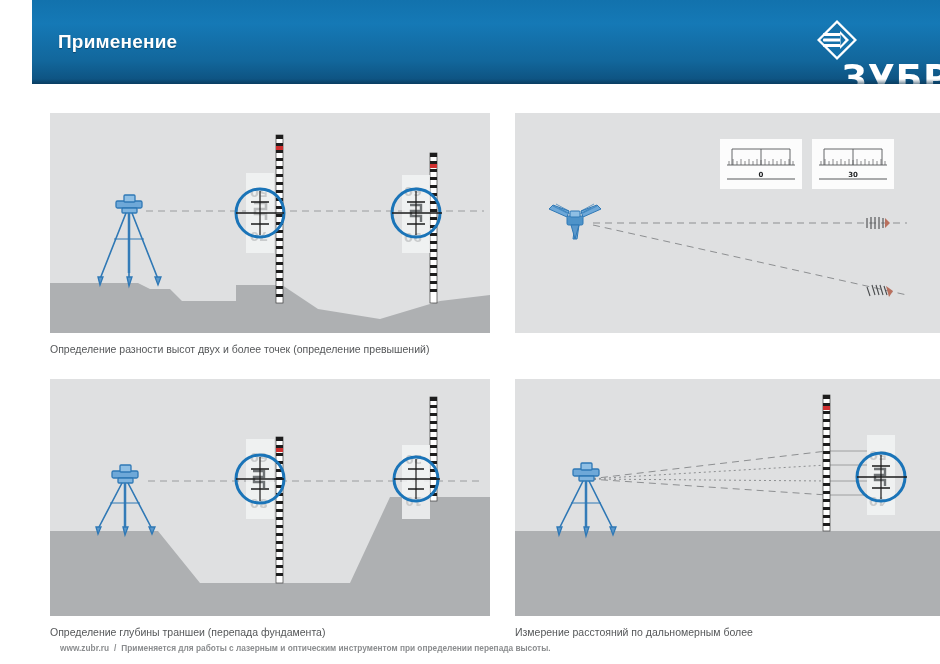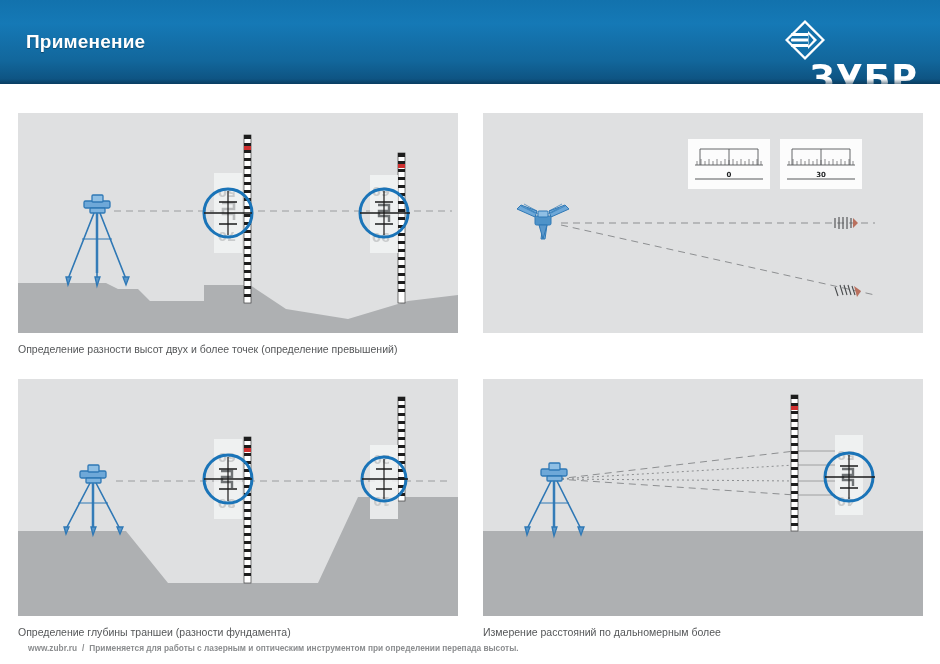--- a/index.html
+++ b/index.html
@@ -6,20 +6,21 @@
   html, body {
     width: 940px; height: 664px;
     background: #ffffff;
     font-family: "Liberation Sans", sans-serif;
     overflow: hidden;
   }
   #page {
     position: relative;
     width: 752px; height: 664px;
     background: #ffffff;
+    margin-left: 32px;
   }
 
   
   #header {
     position: absolute;
     left: 0; top: 0;
     width: 940px; height: 84px;
     background: linear-gradient(180deg, #1272ad 0%, #1579b6 28%, #12679c 72%, #0d4f7c 100%);
     overflow: hidden;
   }
@@ -391,21 +392,21 @@
           <text x="360" y="126" font-size="12" transform="rotate(180 366 122)">10</text>
         </g>
         <circle cx="366" cy="100" r="22" fill="none" stroke="#1a74b8" stroke-width="3"></circle>
         <line x1="344" y1="100" x2="390" y2="100" stroke="#1a1a1a" stroke-width="1.6"></line>
         <line x1="366" y1="80" x2="366" y2="120" stroke="#1a1a1a" stroke-width="1.2"></line>
         <line x1="358" y1="90" x2="374" y2="90" stroke="#1a1a1a" stroke-width="1.5"></line>
         <line x1="358" y1="110" x2="374" y2="110" stroke="#1a1a1a" stroke-width="1.5"></line>
       </g>
     </svg>
   </div>
-  <div class="panel-cap" id="c3">Определение глубины траншеи (разности фундамента)</div>
+  <div class="panel-cap" id="c3">Определение глубины траншеи (перепада фундамента)</div>
 
   <div class="panel" id="p4">
     <svg width="440" height="237" viewBox="0 0 440 237">
       <rect x="0" y="0" width="440" height="237" fill="#dfe0e1"></rect>
       <rect x="0" y="152" width="440" height="85" fill="#aeb0b2"></rect>
 
       <g stroke="#8d8f91" stroke-width="1" fill="none">
         <line x1="74" y1="100" x2="312" y2="72" stroke-dasharray="7,5"></line>
         <line x1="74" y1="100" x2="312" y2="116" stroke-dasharray="7,5"></line>
         <line x1="74" y1="100" x2="312" y2="86" stroke-dasharray="2,3"></line>

